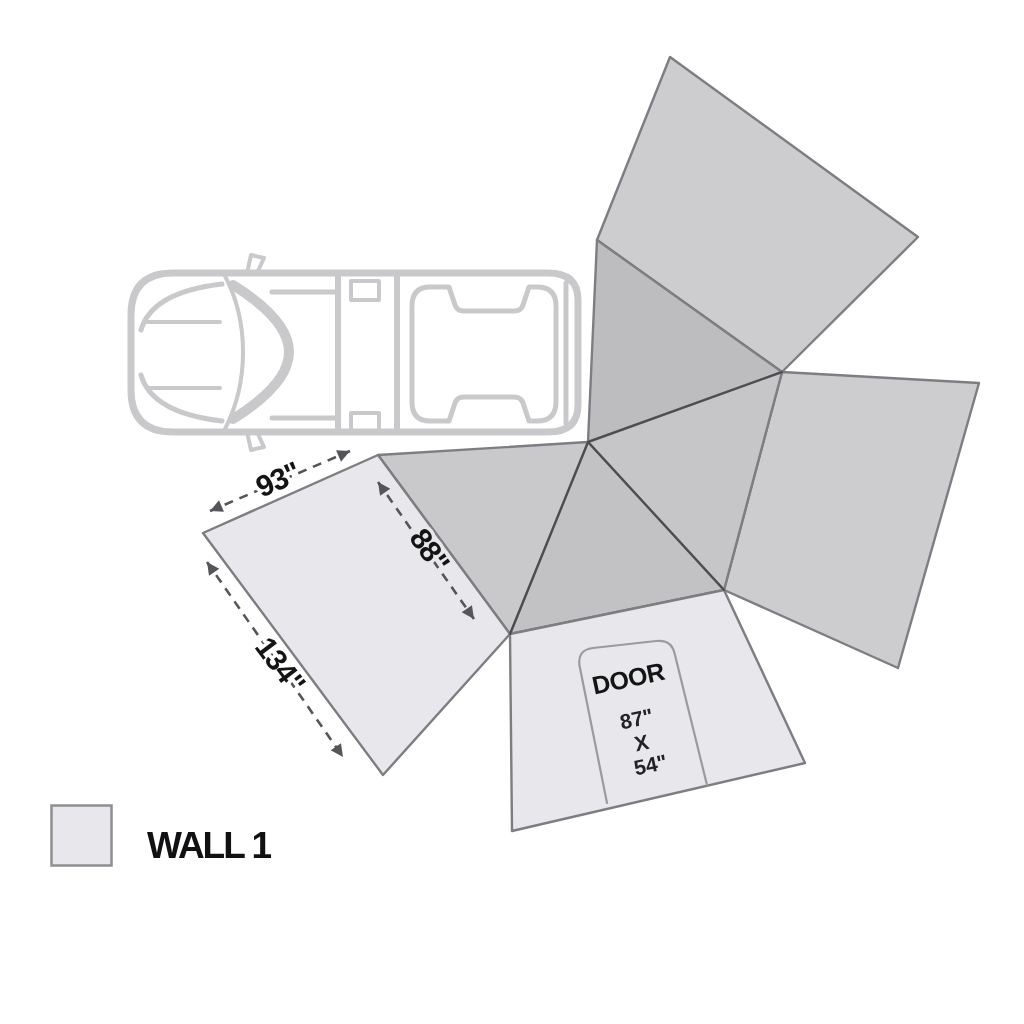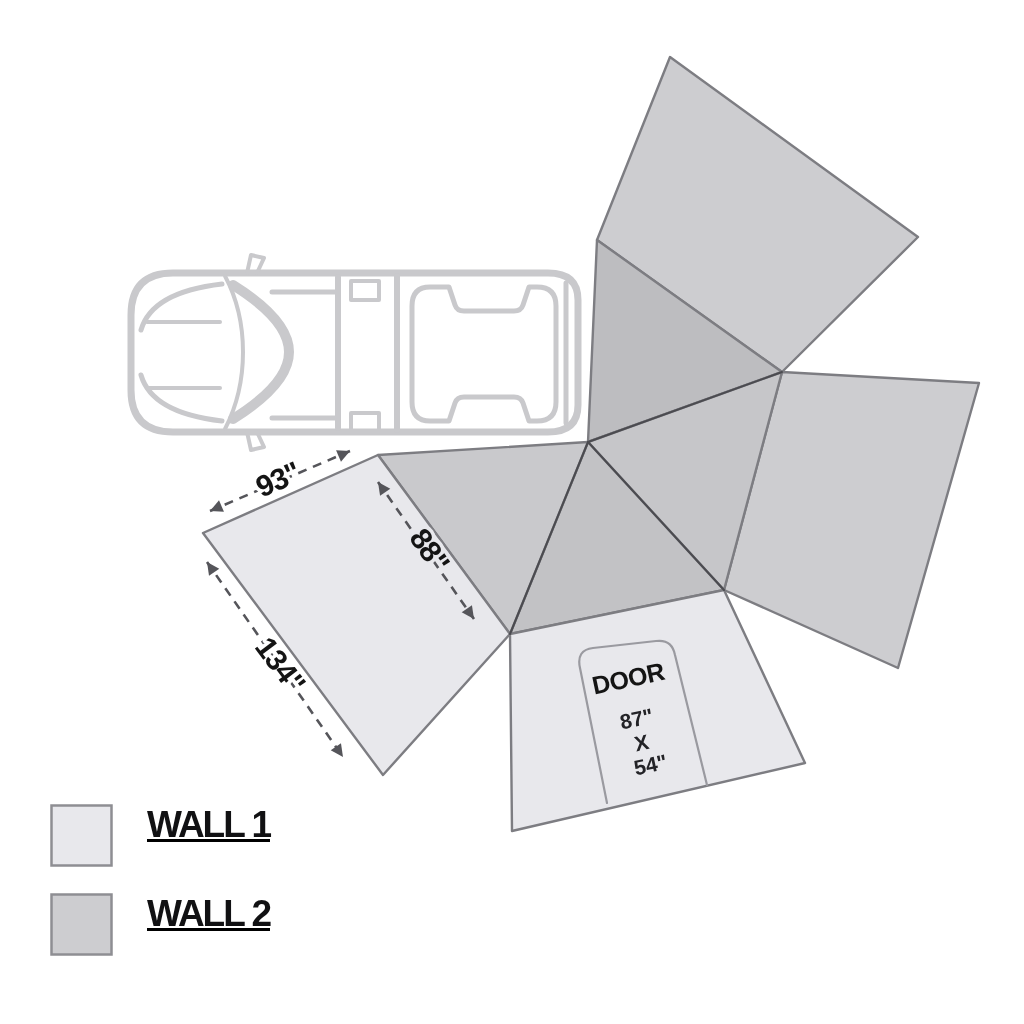--- a/index.html
+++ b/index.html
@@ -45,24 +45,23 @@
   }
 
   
   .legend {
     position: absolute;
     left: 50px;
     top: 804px;
   }
   .legend-row {
     display: flex;
-    align-items: flex-start;
+    align-items: flex-end;
     margin-bottom: 26px;
     height: 63px;
-    text-decoration: underline;
   }
   .legend-row .swatch { display: block; flex: 0 0 auto; }
   .legend-label {
     margin-left: 34px;
     font-size: 37px;
     font-weight: 700;
     letter-spacing: -2px;
     color: #111113;
     white-space: nowrap;
   }
@@ -157,21 +156,15 @@
     </g>
   </svg>
 
   <div class="legend">
     <div class="legend-row">
       <svg class="swatch" width="63" height="63">
         <rect x="1.5" y="1.5" width="60" height="60" stroke="#8e8e93" stroke-width="2.5" fill="#e8e8ec"></rect>
       </svg>
       <span class="legend-label">WALL 1</span>
     </div>
-    <div class="legend-row">
-      <svg class="swatch" width="63" height="63">
-        <rect x="1.5" y="1.5" width="60" height="60" stroke="#8e8e93" stroke-width="2.5" fill="#cdcdd0"></rect>
-      </svg>
-      <span class="legend-label">WALL 2</span>
-    </div>
   </div>
 
 </div>
 
 </body></html>

